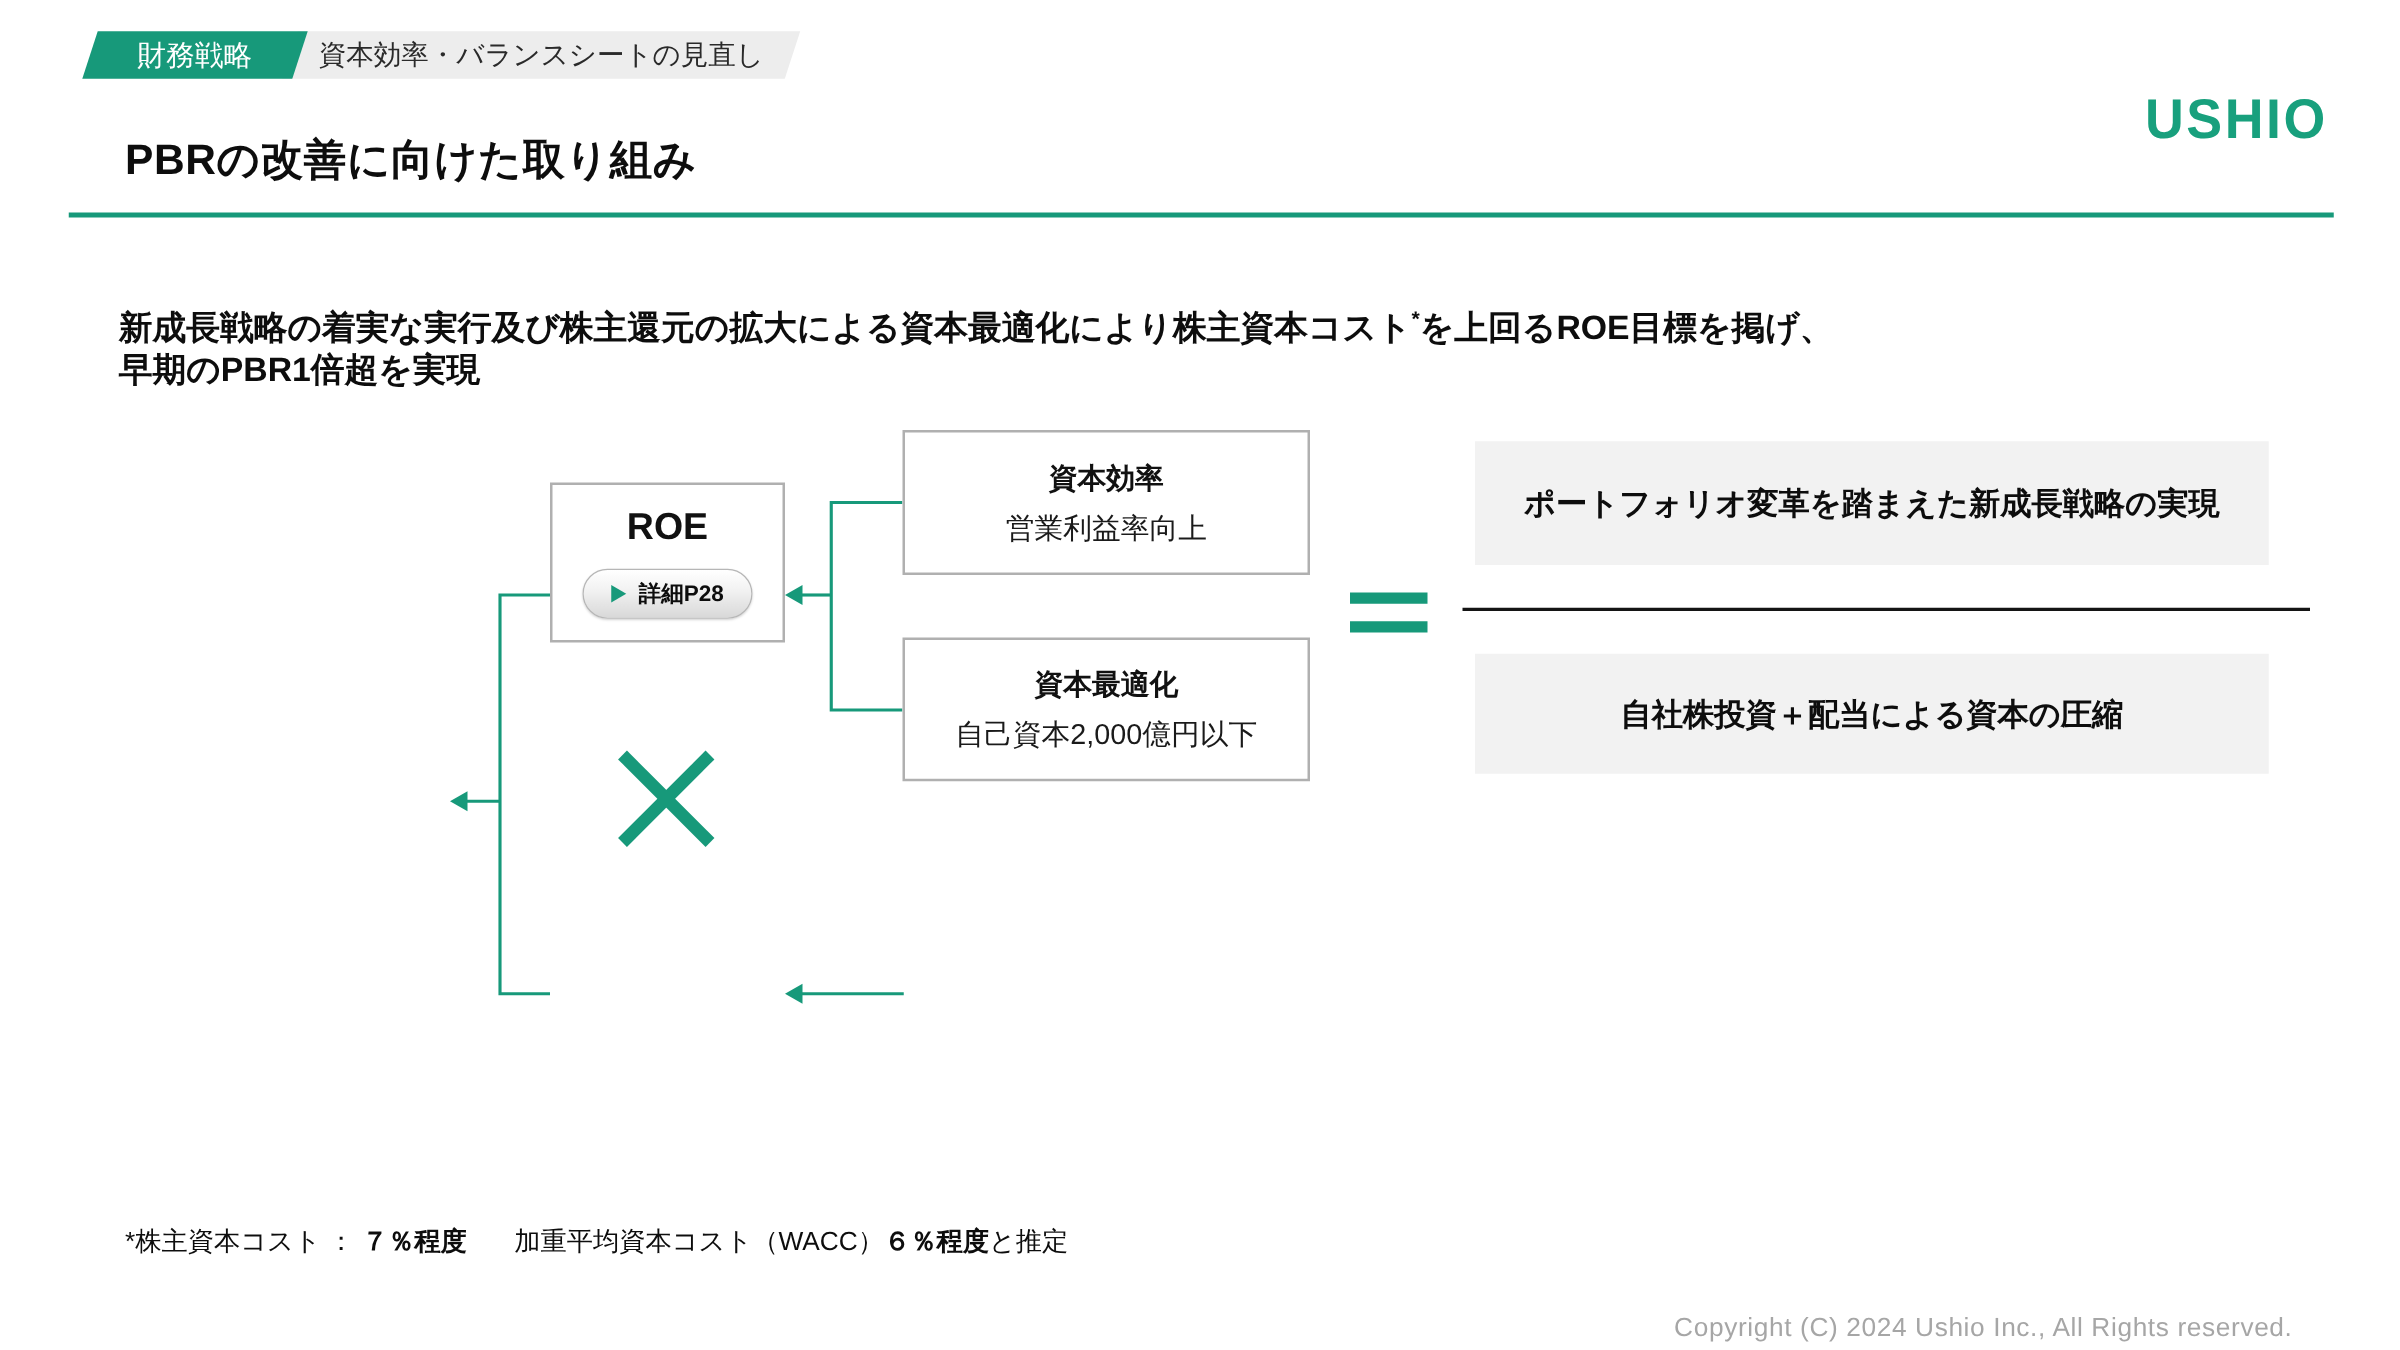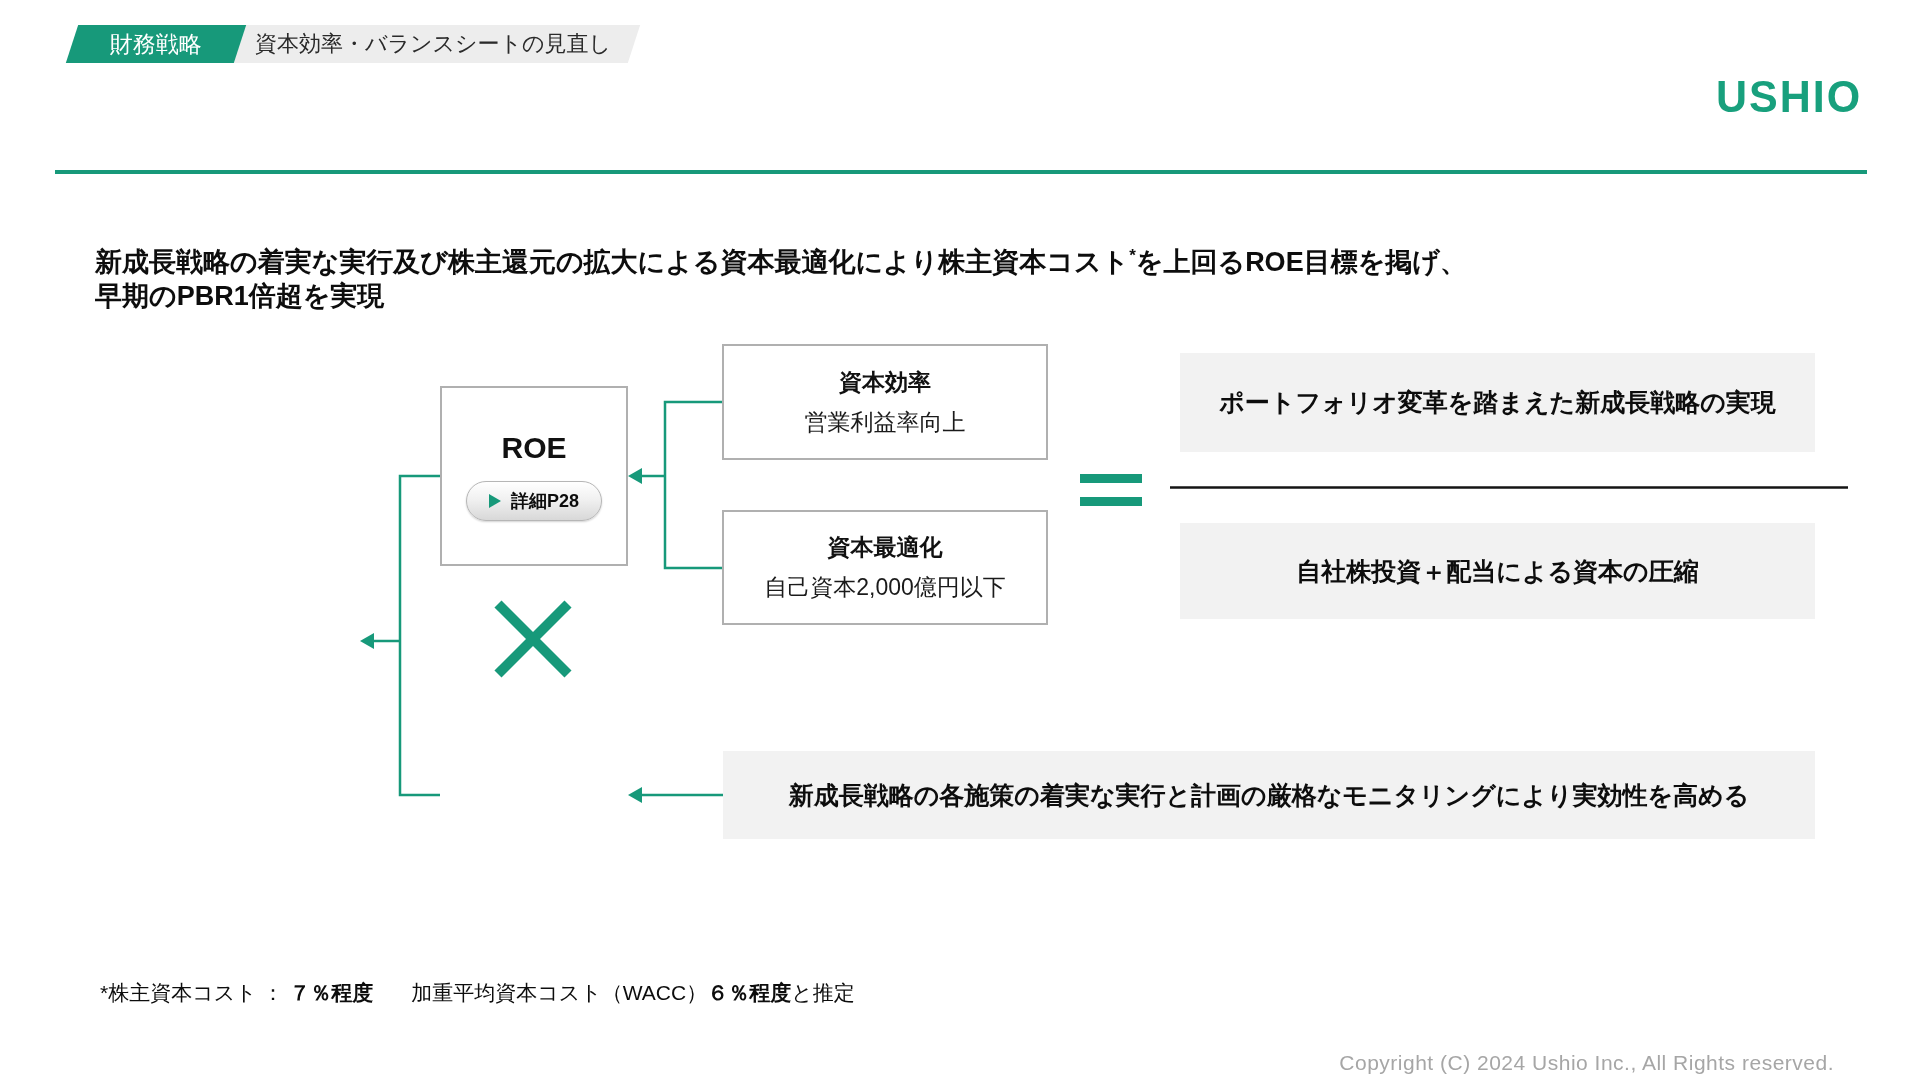--- a/index.html
+++ b/index.html
@@ -24,21 +24,21 @@
   .logo{position:absolute;left:1716px;top:72px;font-size:43px;font-weight:900;color:#18a07d;letter-spacing:2px;transform:scaleY(1.04);white-space:nowrap;}
   .title-rule{position:absolute;left:55px;top:170px;width:1812px;height:4px;background:var(--accent);}
   
   .lead{position:absolute;left:95px;top:212px;font-size:27px;font-weight:bold;line-height:34px;color:#0d0d0d;white-space:nowrap;}
   .lead .line{display:block;}
   .lead sup{font-size:17px;}
   
   .box{position:absolute;background:#fff;border:2px solid var(--border);display:flex;flex-direction:column;align-items:center;justify-content:center;text-align:center;}
   .box .box-title{font-weight:bold;}
   #pbr-box{left:110px;top:585px;width:250px;height:112px;font-size:27px;font-weight:bold;}
-  #roe-box{left:440px;top:386px;width:188px;height:180px;gap:16px;}
+  #roe-box{left:440px;top:386px;width:188px;height:128px;gap:16px;}
   #roe-box .box-title{font-size:30px;}
   #per-box{left:440px;top:703px;width:188px;height:185px;font-size:30px;font-weight:bold;}
   #profit-box{left:722px;top:344px;width:326px;height:116px;gap:9px;}
   #capital-box{left:722px;top:510px;width:326px;height:115px;gap:9px;}
   #profit-box .box-title,#capital-box .box-title{font-size:23px;}
   #profit-box .box-sub,#capital-box .box-sub{font-size:23px;color:#1a1a1a;}
   .panel{position:absolute;background:var(--panel);display:flex;align-items:center;justify-content:center;text-align:center;font-weight:bold;font-size:25px;color:#0d0d0d;}
   #panel-top{left:1180px;top:353px;width:635px;height:99px;}
   #panel-bottom{left:1180px;top:523px;width:635px;height:96px;}
   #panel-per{left:723px;top:751px;width:1092px;height:88px;}
@@ -62,20 +62,21 @@
 <body>
 
 <div class="slide">
 
   <div class="tab tab-gray">
     <span>資本効率・バランスシートの見直し</span>
   </div>
   <div class="tab tab-green">
     <span>財務戦略</span>
   </div>
+  <h1 class="page-title">PBRの改善に向けた取り組み</h1>
   <div class="logo">USHIO</div>
   <div class="title-rule"></div>
 
   <p class="lead">
     <span class="line"><span>新成長戦略の着実な実行及び株主還元の拡大による資本最適化により株主資本コスト</span><sup>*</sup><span>を上回るROE目標を掲げ、</span></span>
     <span class="line">早期のPBR1倍超を実現</span>
   </p>
 
   <svg class="overlay" viewBox="0 0 1920 1080">
 
@@ -118,21 +119,20 @@
     <span class="box-sub">営業利益率向上</span>
   </div>
 
   <div class="box" id="capital-box">
     <span class="box-title">資本最適化</span>
     <span class="box-sub">自己資本2,000億円以下</span>
   </div>
 
   <div class="panel" id="panel-top">ポートフォリオ変革を踏まえた新成長戦略の実現</div>
   <div class="panel" id="panel-bottom">自社株投資＋配当による資本の圧縮</div>
-  <div class="panel" id="panel-per">新成長戦略の各施策の着実な実行と計画の厳格なモニタリングにより実効性を高める</div>
 
   <p class="footnote">
     <span>*株主資本コスト ： </span><b>７％程度</b><span class="mid">加重平均資本コスト（WACC）</span><b>６％程度</b><span>と推定</span>
   </p>
 
   <p class="copyright">Copyright (C) 2024 Ushio Inc., All Rights reserved.</p>
 
 </div>
 
 </body></html>

